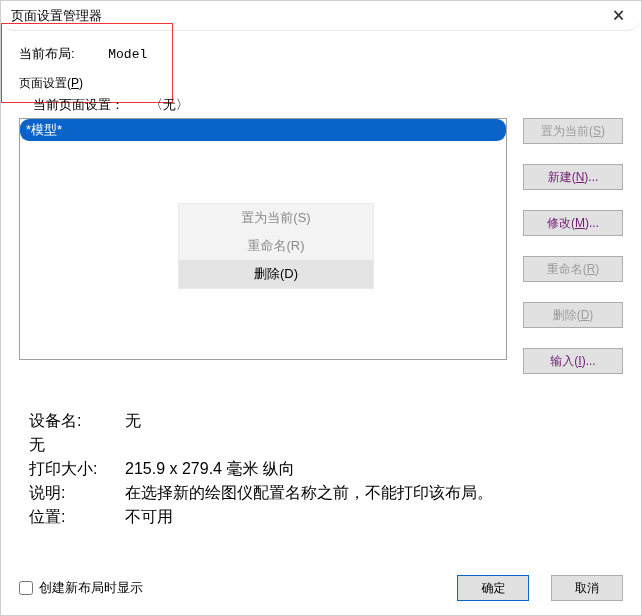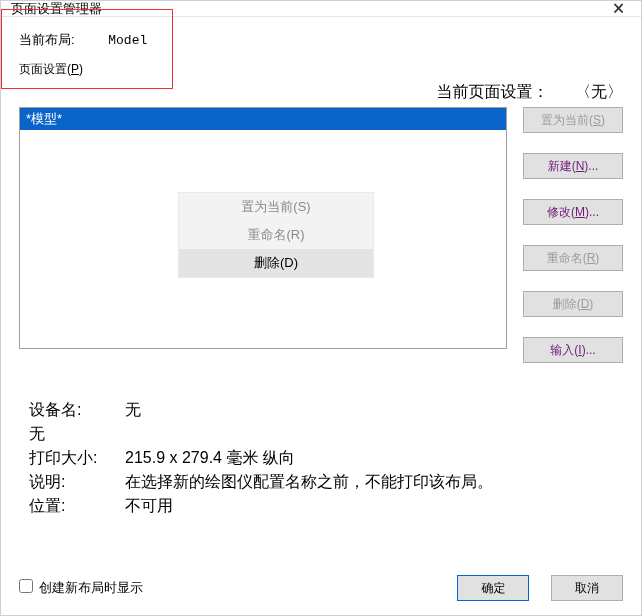--- a/index.html
+++ b/index.html
@@ -1,48 +1,48 @@
 <!DOCTYPE html>
 <html><head>
 <meta charset="utf-8">
 <style>
   * { box-sizing: border-box; font-family: "Microsoft YaHei", "SimSun", Arial, sans-serif; }
   body { margin: 0; padding: 0; background: #fff; width: 642px; height: 616px; overflow: hidden; font-size: 13px; color: #000; }
   .window { width: 642px; height: 616px; border: 1px solid #cfcfcf; display: flex; flex-direction: column; background:#fff;}
-  .titlebar { height: 16px; display:flex; align-items:center; justify-content:space-between; padding:0 0 0 10px; border-bottom:1px solid #e6e6e6; background:#fff;}
+  .titlebar { height: 30px; display:flex; align-items:center; justify-content:space-between; padding:0 0 0 10px; border-bottom:1px solid #e6e6e6; background:#fff;border-radius:14px;}
   .titlebar .title { font-size:13px; }
   .close-btn { width:45px; height:29px; display:flex; align-items:center; justify-content:center; font-size:14px; color:#333; font-family:Arial,sans-serif; }
   .content { flex:1; padding:12px 18px 10px 18px; display:flex; flex-direction:column; position:relative; }
   .current-layout { margin-bottom:10px; padding:2px 0; }
   .current-layout span.label { display:inline-block; }
   .current-layout span.value { font-family:"Courier New",monospace; margin-left:30px; }
   .fieldset { position:relative; border:none; padding:0; margin:0 0 14px 0; }
   .fieldset-label { font-size:12px; margin-bottom:4px; display:block; }
   .fieldset-label .u { text-decoration:underline; }
-  .current-setup { margin:0 0 4px 14px; font-size:16px;text-align:right; }
+  .current-setup { margin:0 0 4px 14px; font-size:13px; }
   .current-setup .val { margin-left:22px; }
   .setup-row { display:flex; align-items:flex-start; }
   .listbox { flex:1; height:242px; border:1px solid #a0a0a0; background:#fff; margin-right:16px; position:relative; overflow:hidden;}
   .list-item { padding:2px 6px; font-size:13px; }
-  .list-item.selected { background:#0a63c9; color:#fff; }
+  .list-item.selected { background:#0a63c9; color:#fff;border-radius:9px; }
   .right-buttons { width:100px; display:flex; flex-direction:column; }
   .right-buttons button { height:26px; margin-bottom:20px; font-size:12px; border:1px solid #adadad; background:#e1e1e1; padding:0 4px; text-align:center; color:#701a75;}
   .right-buttons button:disabled { color:#9c9c9c; }
   .right-buttons button .u { text-decoration:underline; }
   .ctx-menu { position:absolute; left:158px; top:84px; width:196px; border:1px solid #eaeaea; background:#f3f3f3; box-shadow:0 0 0 rgba(0,0,0,0);}
   .ctx-menu .mitem { padding:5px 0; text-align:center; font-size:13px; color:#000;}
   .ctx-menu .mitem.disabled { color:#8a8a8a; }
   .ctx-menu .mitem.hl { background:#e4e4e4; }
   .details-title { font-size:13px; margin:4px 0 6px 0; }
   .details-table { margin-left:10px; }
   .details-row { display:flex; margin:3px 0; font-size:16px;}
   .details-row .k { width:96px; }
   .details-row .v { flex:1; }
   .footer { display:flex; align-items:center; padding:6px 18px 14px 18px; }
-  .checkbox-wrap { display:flex; font-size:13px; flex:1; }
+  .checkbox-wrap { display:flex; align-items:center; font-size:13px; flex:1; }
   .checkbox-wrap input { width:14px; height:14px; margin:0 6px 0 0; }
   .footer-buttons button { width:72px; height:26px; margin-left:18px; border:1px solid #adadad; background:#e1e1e1; font-size:12px;}
   .footer-buttons button.primary { border:1.5px solid #0a63c9; }
   
   .redbox { position:absolute; border:1px solid #e33; pointer-events:none; }
 </style>
 </head>
 <body>
 
 <div class="window">

